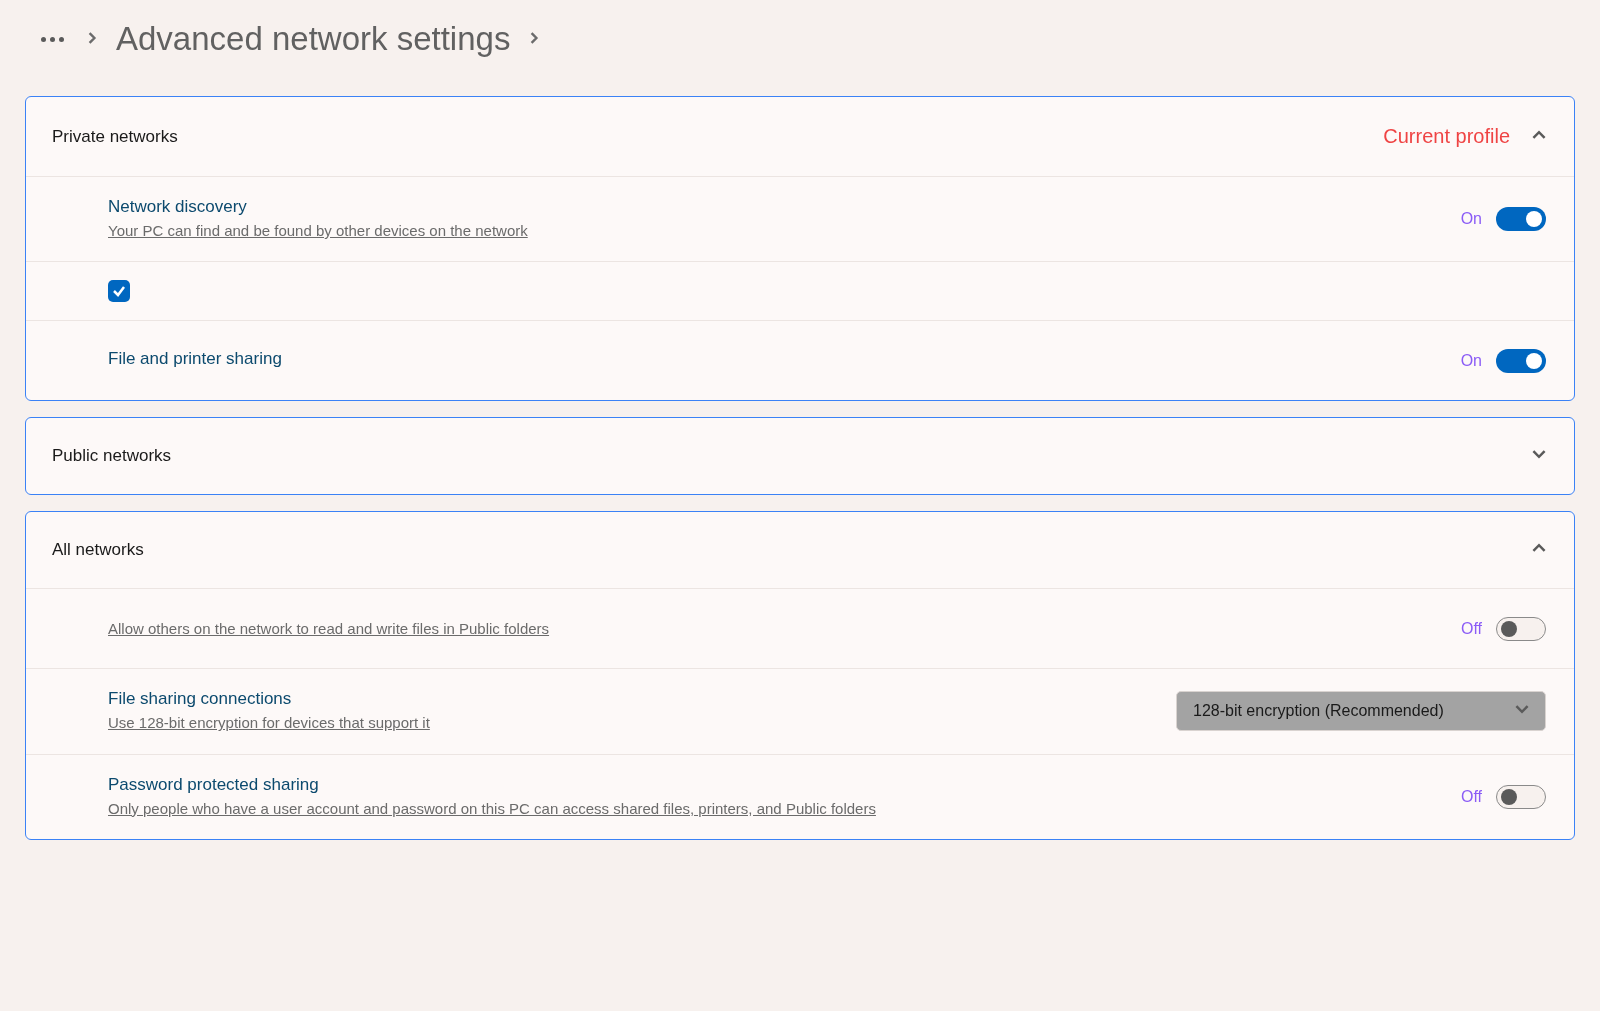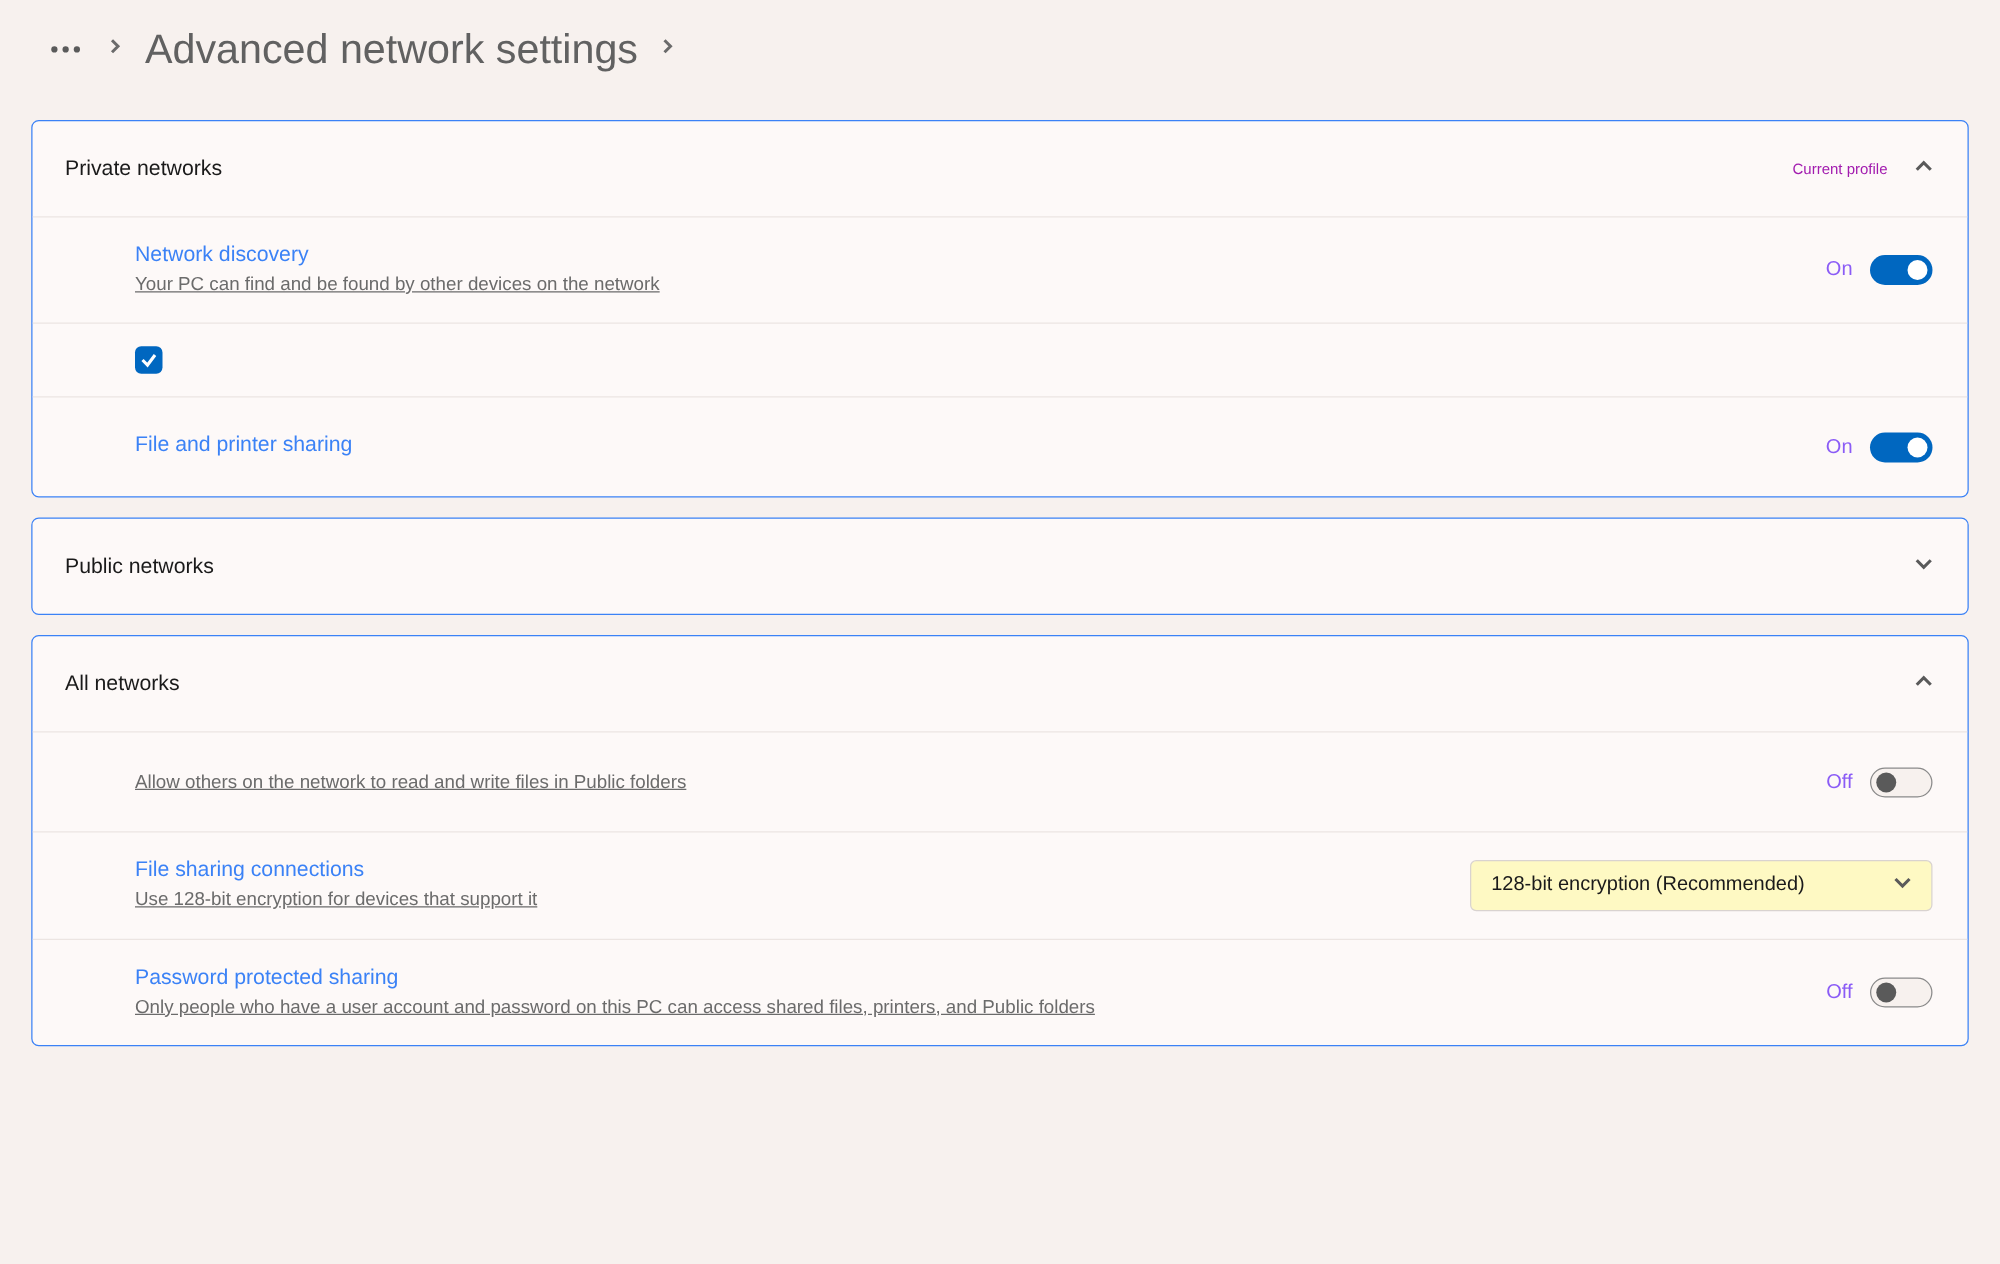--- a/index.html
+++ b/index.html
@@ -44,32 +44,32 @@
       justify-content: space-between;
       padding: 28px 28px 28px 26px;
       cursor: pointer;
     }
     .section-title { font-size: 17px; color: #1a1a1a; font-weight: 400; }
     .section-meta {
       display: flex;
       align-items: center;
       gap: 22px;
     }
-    .profile-label { font-size: 12px; color: #a21caf; }
+    .profile-label { font-size: 20px; color: #ef4444; }
 
     .row {
       display: flex;
       align-items: center;
       justify-content: space-between;
       padding: 20px 28px 20px 82px;
       border-top: 1px solid #ece5e2;
       min-height: 80px;
     }
     .row-left { }
-    .row-title { font-size: 17px; color: #3b82f6; margin-bottom: 4px; font-weight: 400; }
+    .row-title { font-size: 17px; color: #0c4a6e; margin-bottom: 4px; font-weight: 400; }
     .row-desc { font-size: 15px; color: #6b6b6b; line-height: 1.35; text-decoration: underline; }
 
     .row-right { display: flex; align-items: center; gap: 14px; }
     .toggle-label { font-size: 16px; color: #8b5cf6; }
 
     .toggle {
       position: relative;
       width: 50px;
       height: 24px;
       border-radius: 12px;
@@ -107,21 +107,21 @@
       flex-shrink: 0;
     }
     .checkbox svg { width: 14px; height: 14px; stroke: #fff; stroke-width: 2.5; fill: none; }
     .checkbox-label { font-size: 17px; color: #1a1a1a; }
 
     .select-box {
       display: flex;
       align-items: center;
       justify-content: space-between;
       gap: 18px;
-      background: #fef9c3;
+      background: #a3a3a3;
       border: 1px solid #d9d3d0;
       border-radius: 5px;
       padding: 10px 16px;
       min-width: 370px;
       cursor: pointer;
     }
     .select-value { font-size: 16px; color: #1a1a1a; }
 
     .chev { width: 14px; height: 14px; stroke: #5a5a5a; stroke-width: 1.8; fill: none; }
     .bc-chev { width: 12px; height: 12px; stroke: #6b6b6b; stroke-width: 2; fill: none; }

